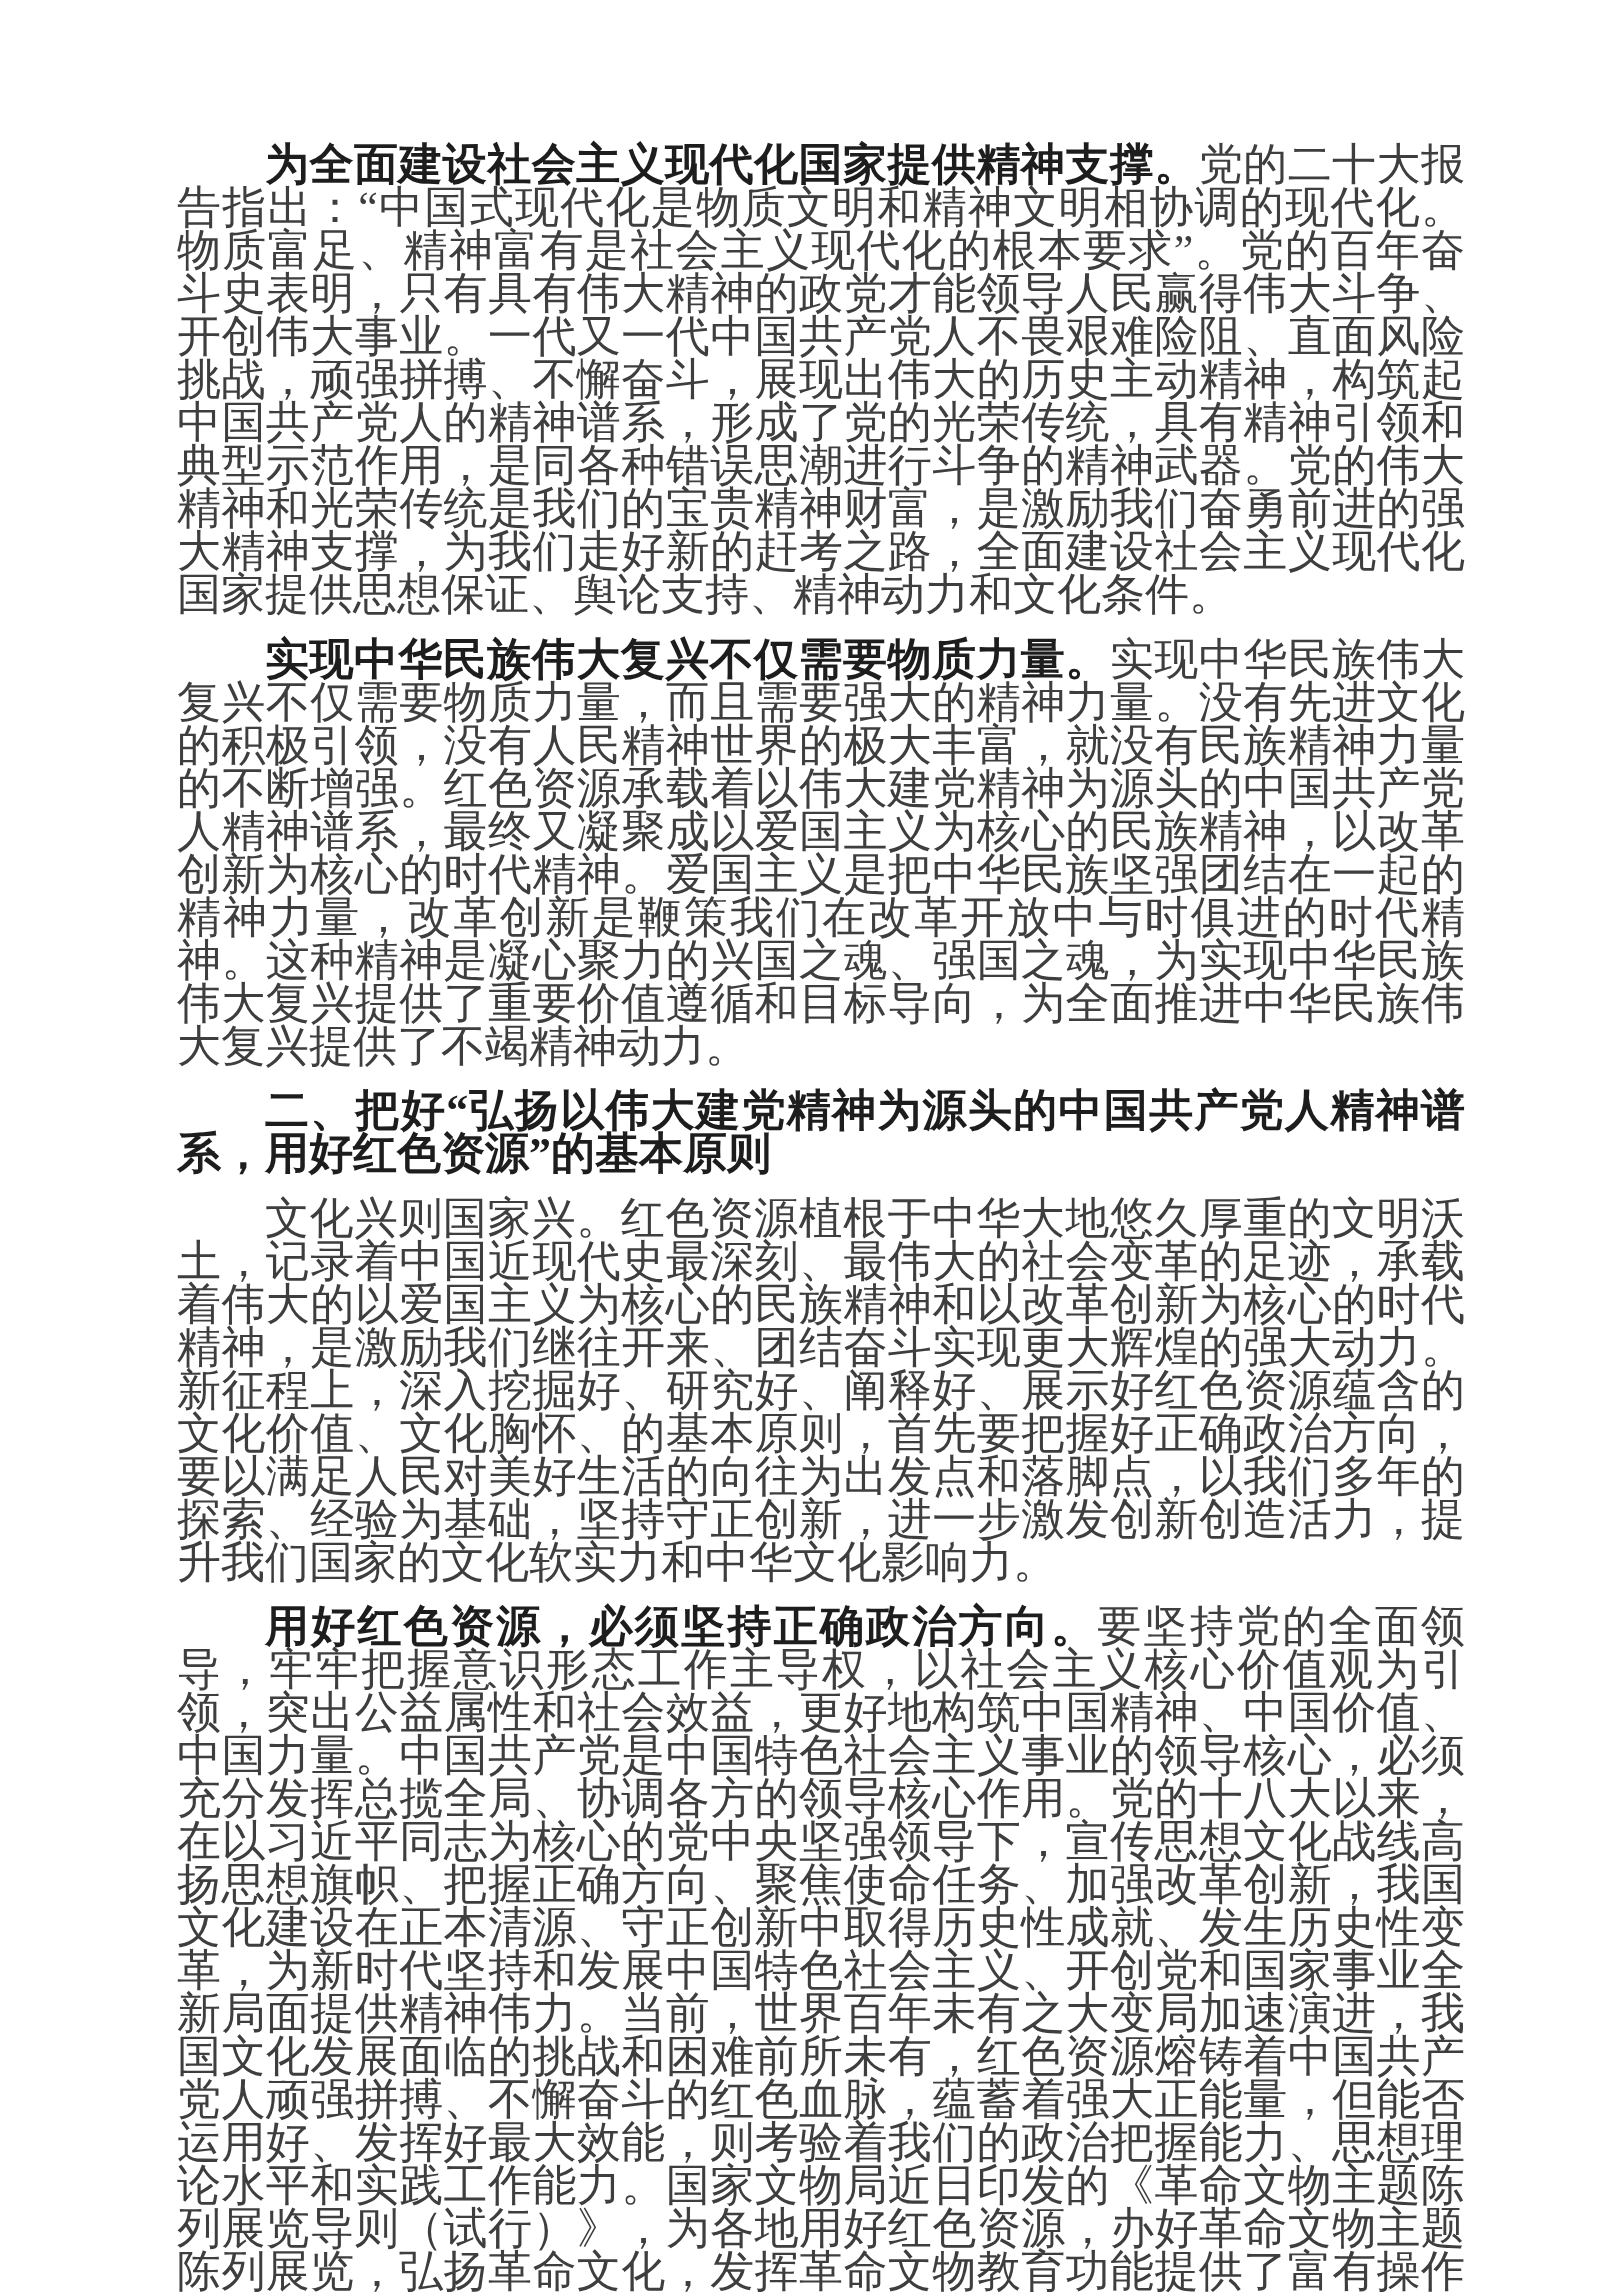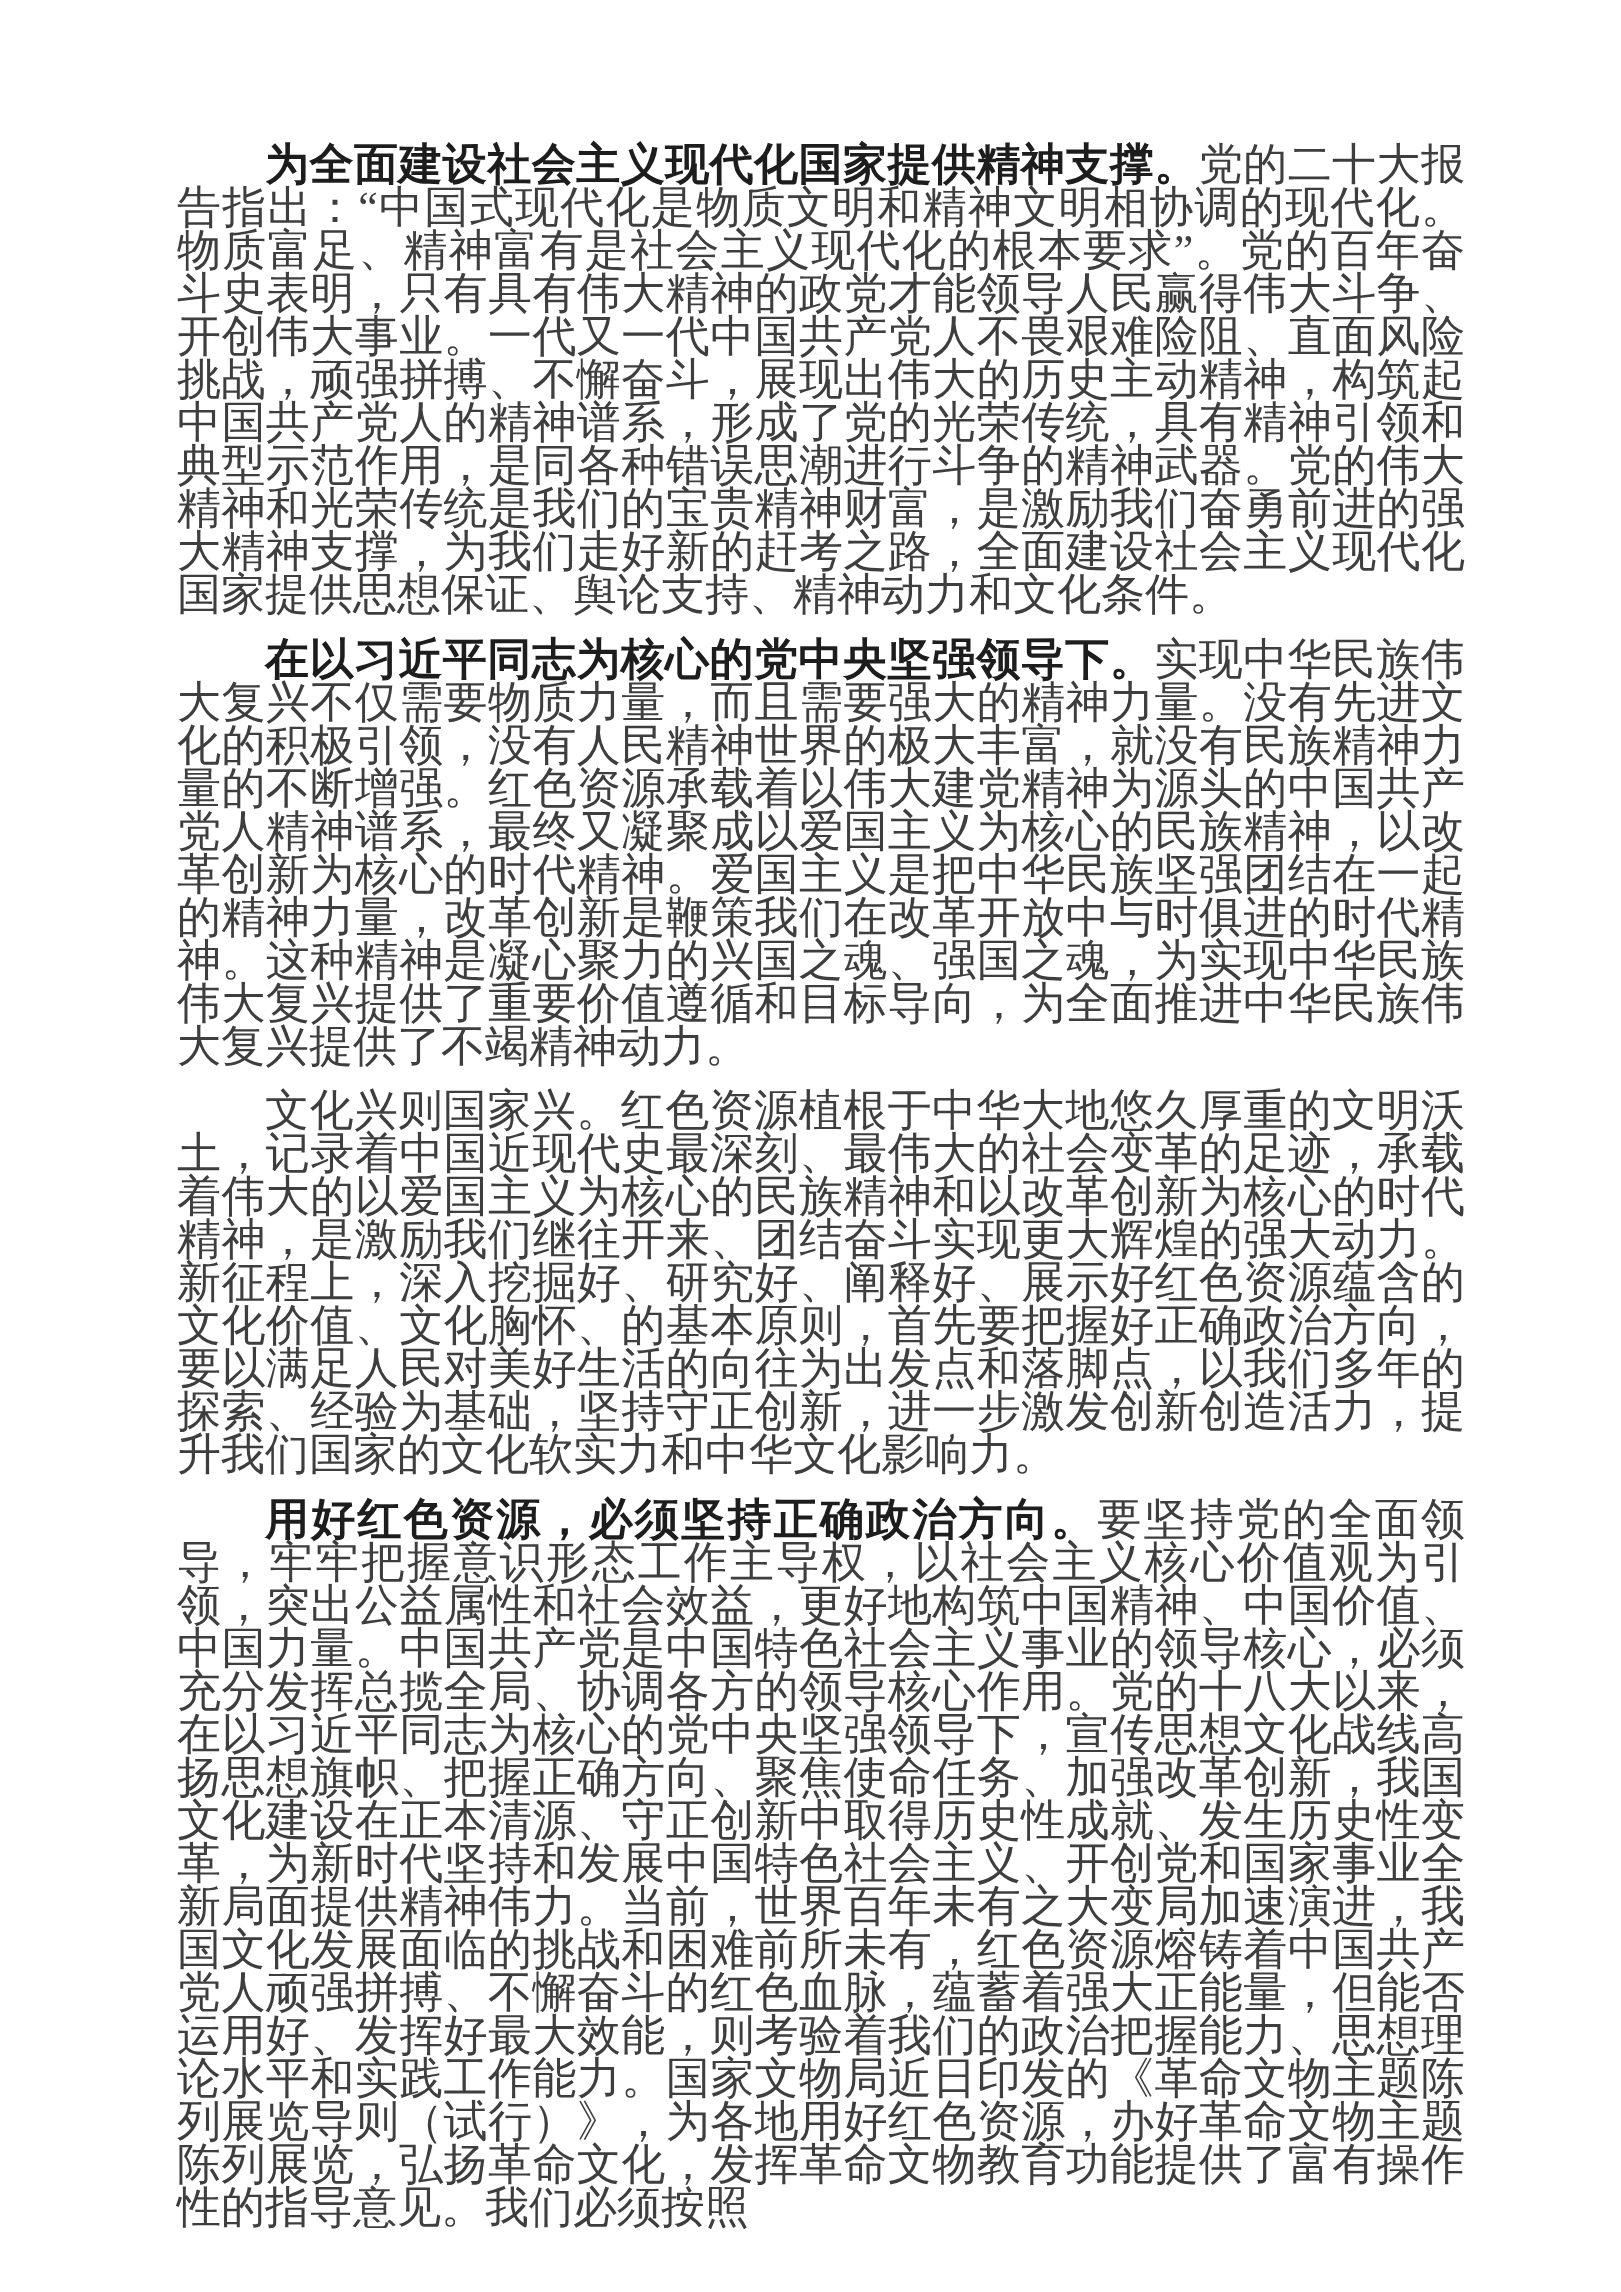--- a/index.html
+++ b/index.html
@@ -39,21 +39,22 @@
     color: var(--bold-color, #1d1d1d);
   }
 </style>
 </head>
 <body style="background: rgb(255, 255, 255);">
 
 <div class="page">
 
   <p class="para"><span class="lead">为全面建设社会主义现代化国家提供精神支撑。</span><span class="body-text">党的二十大报告指出：“中国式现代化是物质文明和精神文明相协调的现代化。物质富足、精神富有是社会主义现代化的根本要求”。党的百年奋斗史表明，只有具有伟大精神的政党才能领导人民赢得伟大斗争、开创伟大事业。一代又一代中国共产党人不畏艰难险阻、直面风险挑战，顽强拼搏、不懈奋斗，展现出伟大的历史主动精神，构筑起中国共产党人的精神谱系，形成了党的光荣传统，具有精神引领和典型示范作用，是同各种错误思潮进行斗争的精神武器。党的伟大精神和光荣传统是我们的宝贵精神财富，是激励我们奋勇前进的强大精神支撑，为我们走好新的赶考之路，全面建设社会主义现代化国家提供思想保证、舆论支持、精神动力和文化条件。</span></p>
 
-  <p class="para"><span class="lead">在以习近平同志为核心的党中央坚强领导下。</span><span class="body-text">实现中华民族伟大复兴不仅需要物质力量，而且需要强大的精神力量。没有先进文化的积极引领，没有人民精神世界的极大丰富，就没有民族精神力量的不断增强。红色资源承载着以伟大建党精神为源头的中国共产党人精神谱系，最终又凝聚成以爱国主义为核心的民族精神，以改革创新为核心的时代精神。爱国主义是把中华民族坚强团结在一起的精神力量，改革创新是鞭策我们在改革开放中与时俱进的时代精神。这种精神是凝心聚力的兴国之魂、强国之魂，为实现中华民族伟大复兴提供了重要价值遵循和目标导向，为全面推进中华民族伟大复兴提供了不竭精神动力。</span></p>
+  <p class="para"><span class="lead">实现中华民族伟大复兴不仅需要物质力量。</span><span class="body-text">实现中华民族伟大复兴不仅需要物质力量，而且需要强大的精神力量。没有先进文化的积极引领，没有人民精神世界的极大丰富，就没有民族精神力量的不断增强。红色资源承载着以伟大建党精神为源头的中国共产党人精神谱系，最终又凝聚成以爱国主义为核心的民族精神，以改革创新为核心的时代精神。爱国主义是把中华民族坚强团结在一起的精神力量，改革创新是鞭策我们在改革开放中与时俱进的时代精神。这种精神是凝心聚力的兴国之魂、强国之魂，为实现中华民族伟大复兴提供了重要价值遵循和目标导向，为全面推进中华民族伟大复兴提供了不竭精神动力。</span></p>
 
+  <p class="para heading">二、把好“弘扬以伟大建党精神为源头的中国共产党人精神谱系，用好红色资源”的基本原则</p>
 
   <p class="para"><span class="body-text">文化兴则国家兴。红色资源植根于中华大地悠久厚重的文明沃土，记录着中国近现代史最深刻、最伟大的社会变革的足迹，承载着伟大的以爱国主义为核心的民族精神和以改革创新为核心的时代精神，是激励我们继往开来、团结奋斗实现更大辉煌的强大动力。新征程上，深入挖掘好、研究好、阐释好、展示好红色资源蕴含的文化价值、文化胸怀、的基本原则，首先要把握好正确政治方向，要以满足人民对美好生活的向往为出发点和落脚点，以我们多年的探索、经验为基础，坚持守正创新，进一步激发创新创造活力，提升我们国家的文化软实力和中华文化影响力。</span></p>
 
   <p class="para"><span class="lead">用好红色资源，必须坚持正确政治方向。</span><span class="body-text">要坚持党的全面领导，牢牢把握意识形态工作主导权，以社会主义核心价值观为引领，突出公益属性和社会效益，更好地构筑中国精神、中国价值、中国力量。中国共产党是中国特色社会主义事业的领导核心，必须充分发挥总揽全局、协调各方的领导核心作用。党的十八大以来，在以习近平同志为核心的党中央坚强领导下，宣传思想文化战线高扬思想旗帜、把握正确方向、聚焦使命任务、加强改革创新，我国文化建设在正本清源、守正创新中取得历史性成就、发生历史性变革，为新时代坚持和发展中国特色社会主义、开创党和国家事业全新局面提供精神伟力。当前，世界百年未有之大变局加速演进，我国文化发展面临的挑战和困难前所未有，红色资源熔铸着中国共产党人顽强拼搏、不懈奋斗的红色血脉，蕴蓄着强大正能量，但能否运用好、发挥好最大效能，则考验着我们的政治把握能力、思想理论水平和实践工作能力。国家文物局近日印发的《革命文物主题陈列展览导则（试行）》，为各地用好红色资源，办好革命文物主题陈列展览，弘扬革命文化，发挥革命文物教育功能提供了富有操作性的指导意见。我们必须按照</span></p>
 
 </div>
 
 
 </body></html>

